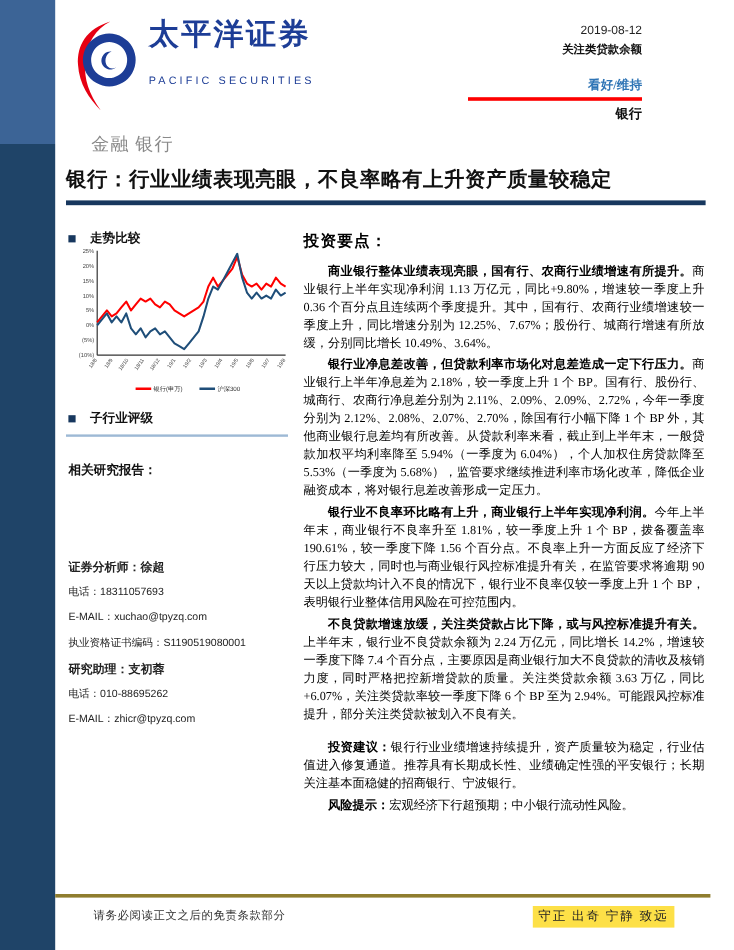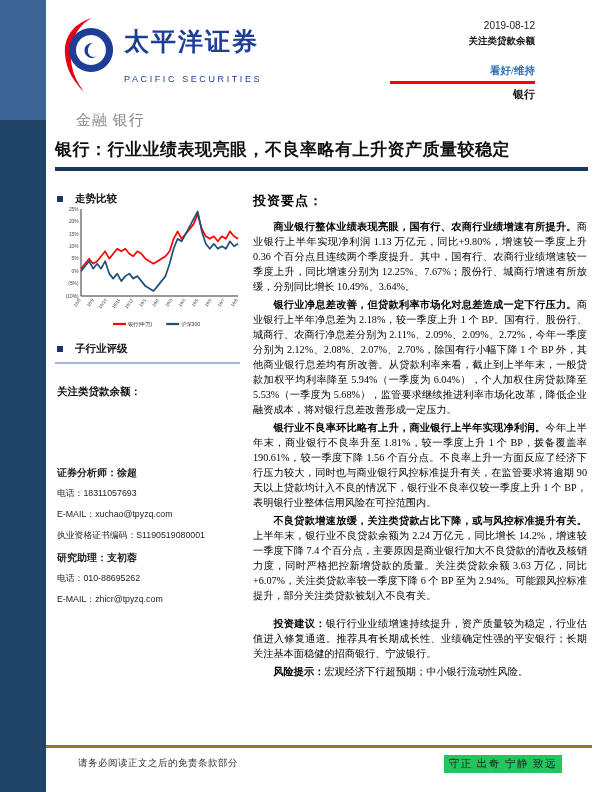--- a/index.html
+++ b/index.html
@@ -7,21 +7,21 @@
   .page {
     position:relative; width:612px; height:792px; background:#ffffff;
     font-family:"Liberation Serif","DejaVu Serif",serif; overflow:hidden;
   }
   
   .leftbar { position:absolute; left:0; top:0; width:46px; height:792px; }
   .leftbar .top { position:absolute; left:0; top:0; width:100%; height:120px; background:#3c6496; }
   .leftbar .bottom { position:absolute; left:0; top:120px; width:100%; height:672px; background:#1f4468; }
 
   
-  .logo { position:absolute; left:58px; top:16px; display:flex; align-items:center; }
+  .logo { position:absolute; left:58px; top:16px; display:flex; align-items:flex-start; }
   .logo-mark { width:60px; height:80px; }
   .logo-text { margin-left:6px; }
   .logo-cn { font-family:"Liberation Sans","DejaVu Sans",sans-serif; font-size:25px; font-weight:bold; color:#1d3d96; letter-spacing:2px; line-height:1.05; }
   .logo-en { font-family:"Liberation Sans","DejaVu Sans",sans-serif; font-size:9px; color:#1d3d96; letter-spacing:2.6px; margin-top:20px; }
 
   .meta { position:absolute; right:77px; top:20px; text-align:right; width:220px; }
   .meta-date { font-size:10px; color:#222; font-family:"Liberation Sans","DejaVu Sans",sans-serif; }
   .meta-type { font-size:9.5px; color:#111; font-weight:bold; margin-top:4px; }
   .meta-rating { font-size:10.5px; color:#2e74b5; font-weight:600; margin-top:16px; }
   .meta-underline { height:3px; background:#fe0000; width:145px; margin:3px 0 0 auto; }
@@ -49,21 +49,21 @@
   .main { position:absolute; left:253px; top:192px; width:334px; }
   .main-heading { font-size:13px; font-weight:bold; color:#000; letter-spacing:1px; }
   .paras { margin-top:9px; }
   .para { font-size:10.2px; line-height:15px; color:#000; text-align:justify; text-indent:2em; margin-bottom:3px; }
   .para .lead { font-weight:bold; }
   .para.spaced { margin-top:13px; }
 
   
   .footer-rule { position:absolute; left:46px; top:745px; width:546px; height:2.5px; background:#8f7d2e; }
   .disclaimer { position:absolute; left:78px; top:757px; font-size:9.5px; color:#333; letter-spacing:0.5px; }
-  .motto { position:absolute; right:50px; top:755px; background:#22c55e; padding:2px 5px; font-size:10.5px; color:#222; letter-spacing:1.5px; font-weight:500; }
+  .motto { position:absolute; right:50px; top:755px; background:#fde047; padding:2px 5px; font-size:10.5px; color:#222; letter-spacing:1.5px; font-weight:500; }
 
   svg text { font-family:"Liberation Sans","DejaVu Sans",sans-serif; }
 </style>
 </head>
 <body>
 
 <div class="page">
 
   <div class="leftbar">
     <div class="top"></div>
@@ -137,21 +137,21 @@
         </svg>
     </div>
 
     <div class="section-head sh-sub">
       <span class="bullet"></span>
       <span>子行业评级</span>
     </div>
 
     <div class="side-rule"></div>
 
-    <div class="related">关注类贷款余额：</div>
+    <div class="related">相关研究报告：</div>
 
     <div class="contacts">
       <div class="contact-line name">证券分析师：徐超</div>
       <div class="contact-line">电话：18311057693</div>
       <div class="contact-line">E-MAIL：xuchao@tpyzq.com</div>
       <div class="contact-line">执业资格证书编码：S1190519080001</div>
       <div class="contact-line name">研究助理：支初蓉</div>
       <div class="contact-line">电话：010-88695262</div>
       <div class="contact-line">E-MAIL：zhicr@tpyzq.com</div>
     </div>

